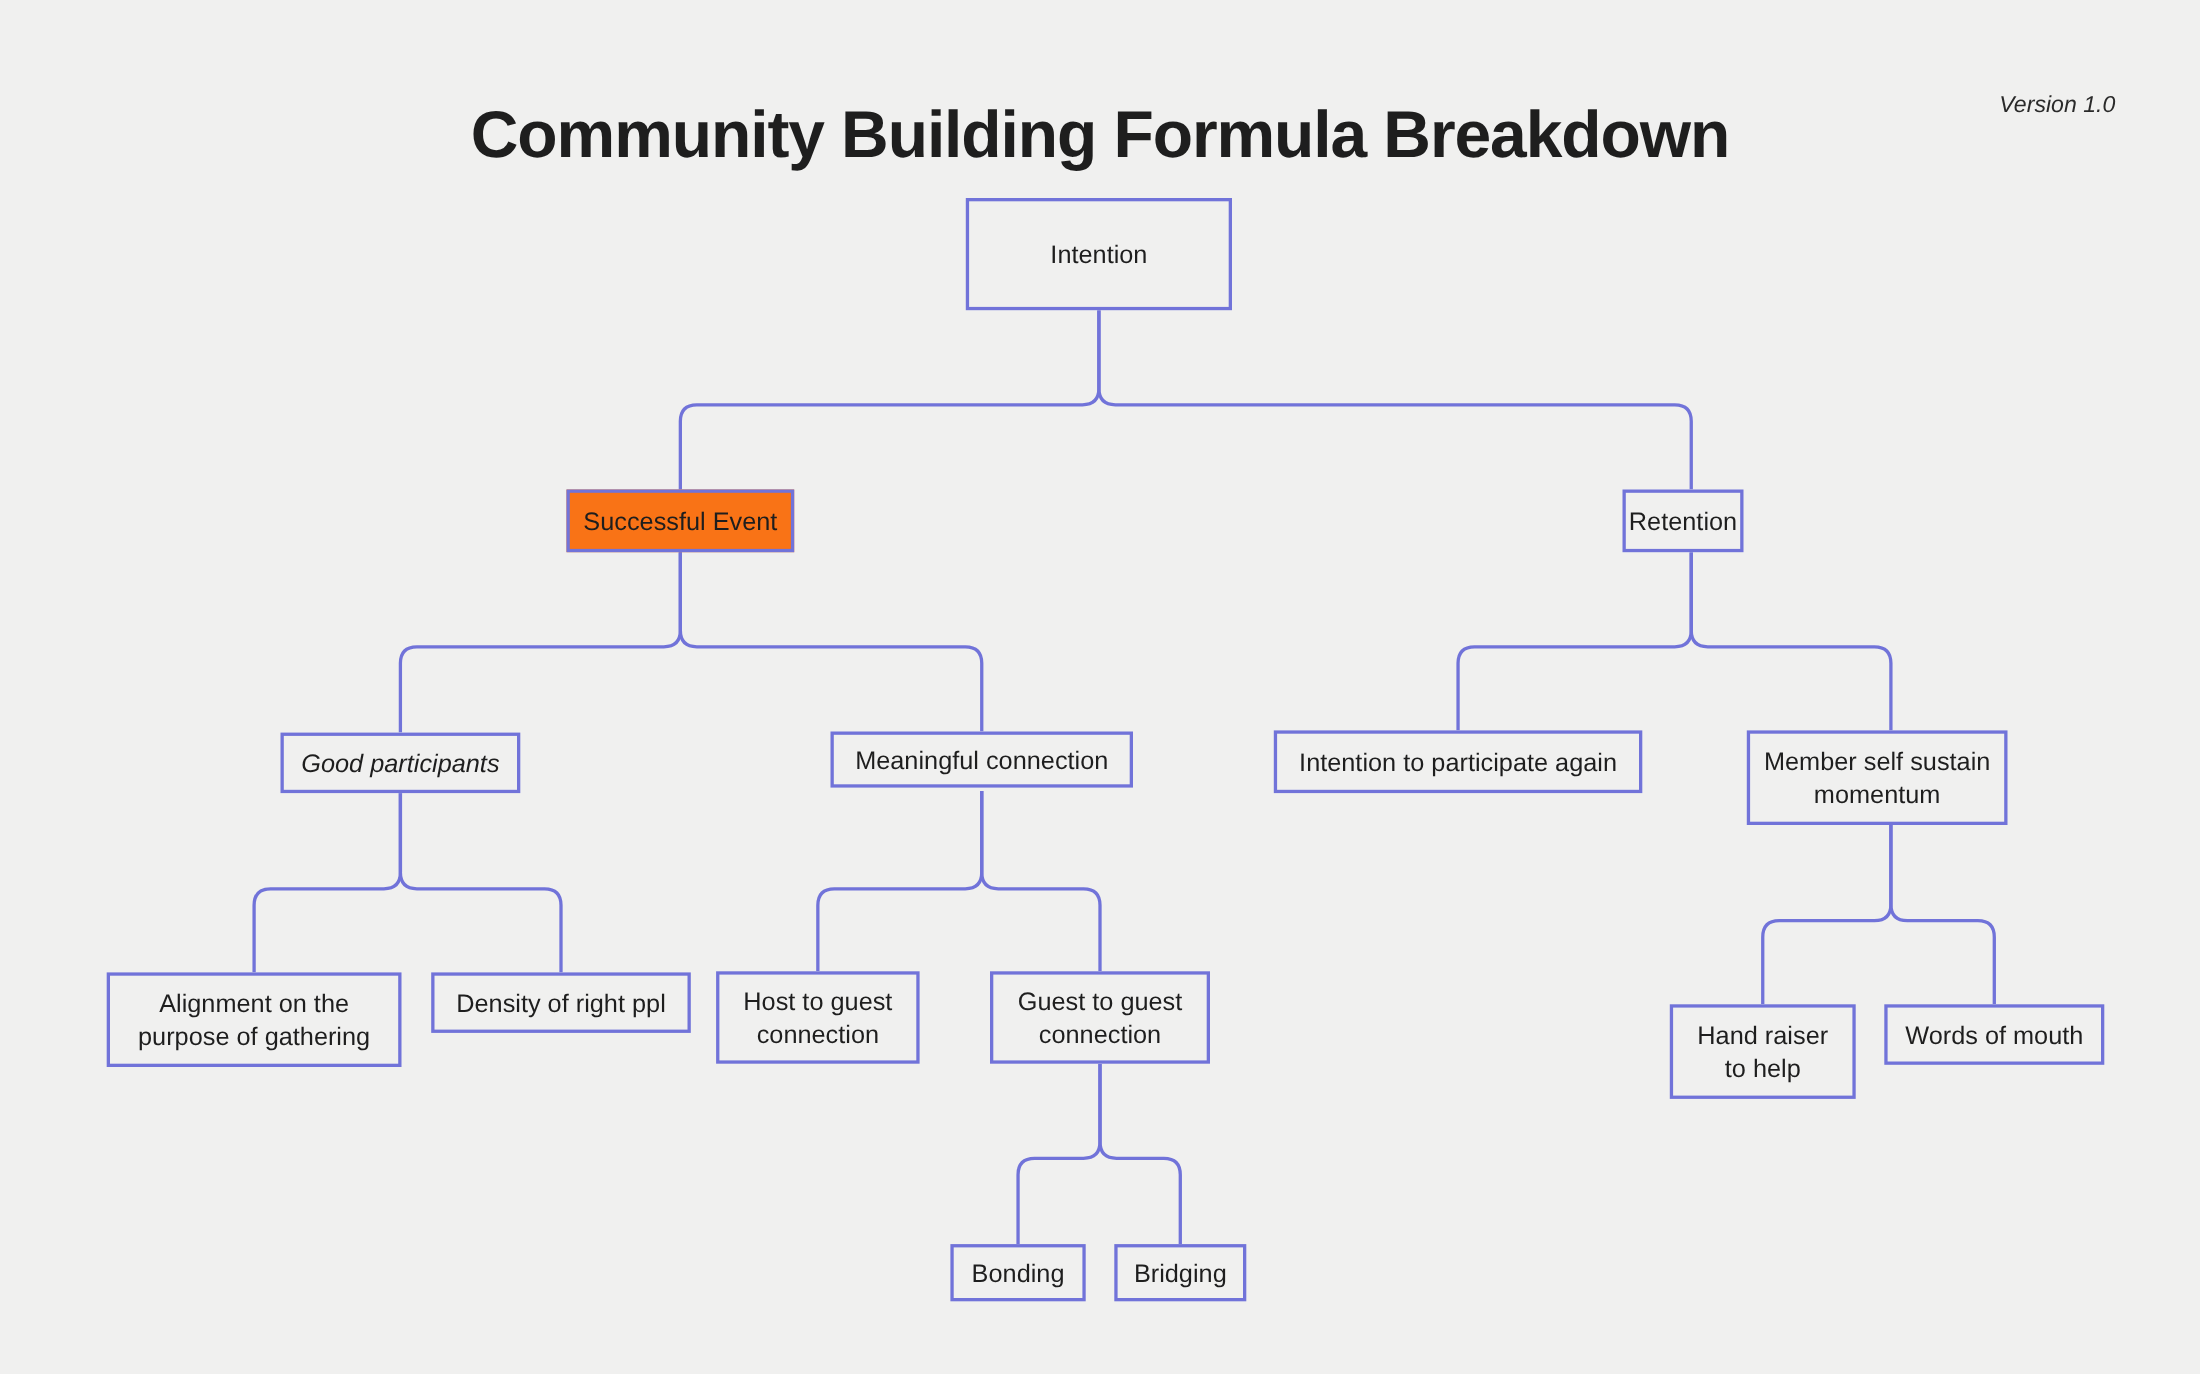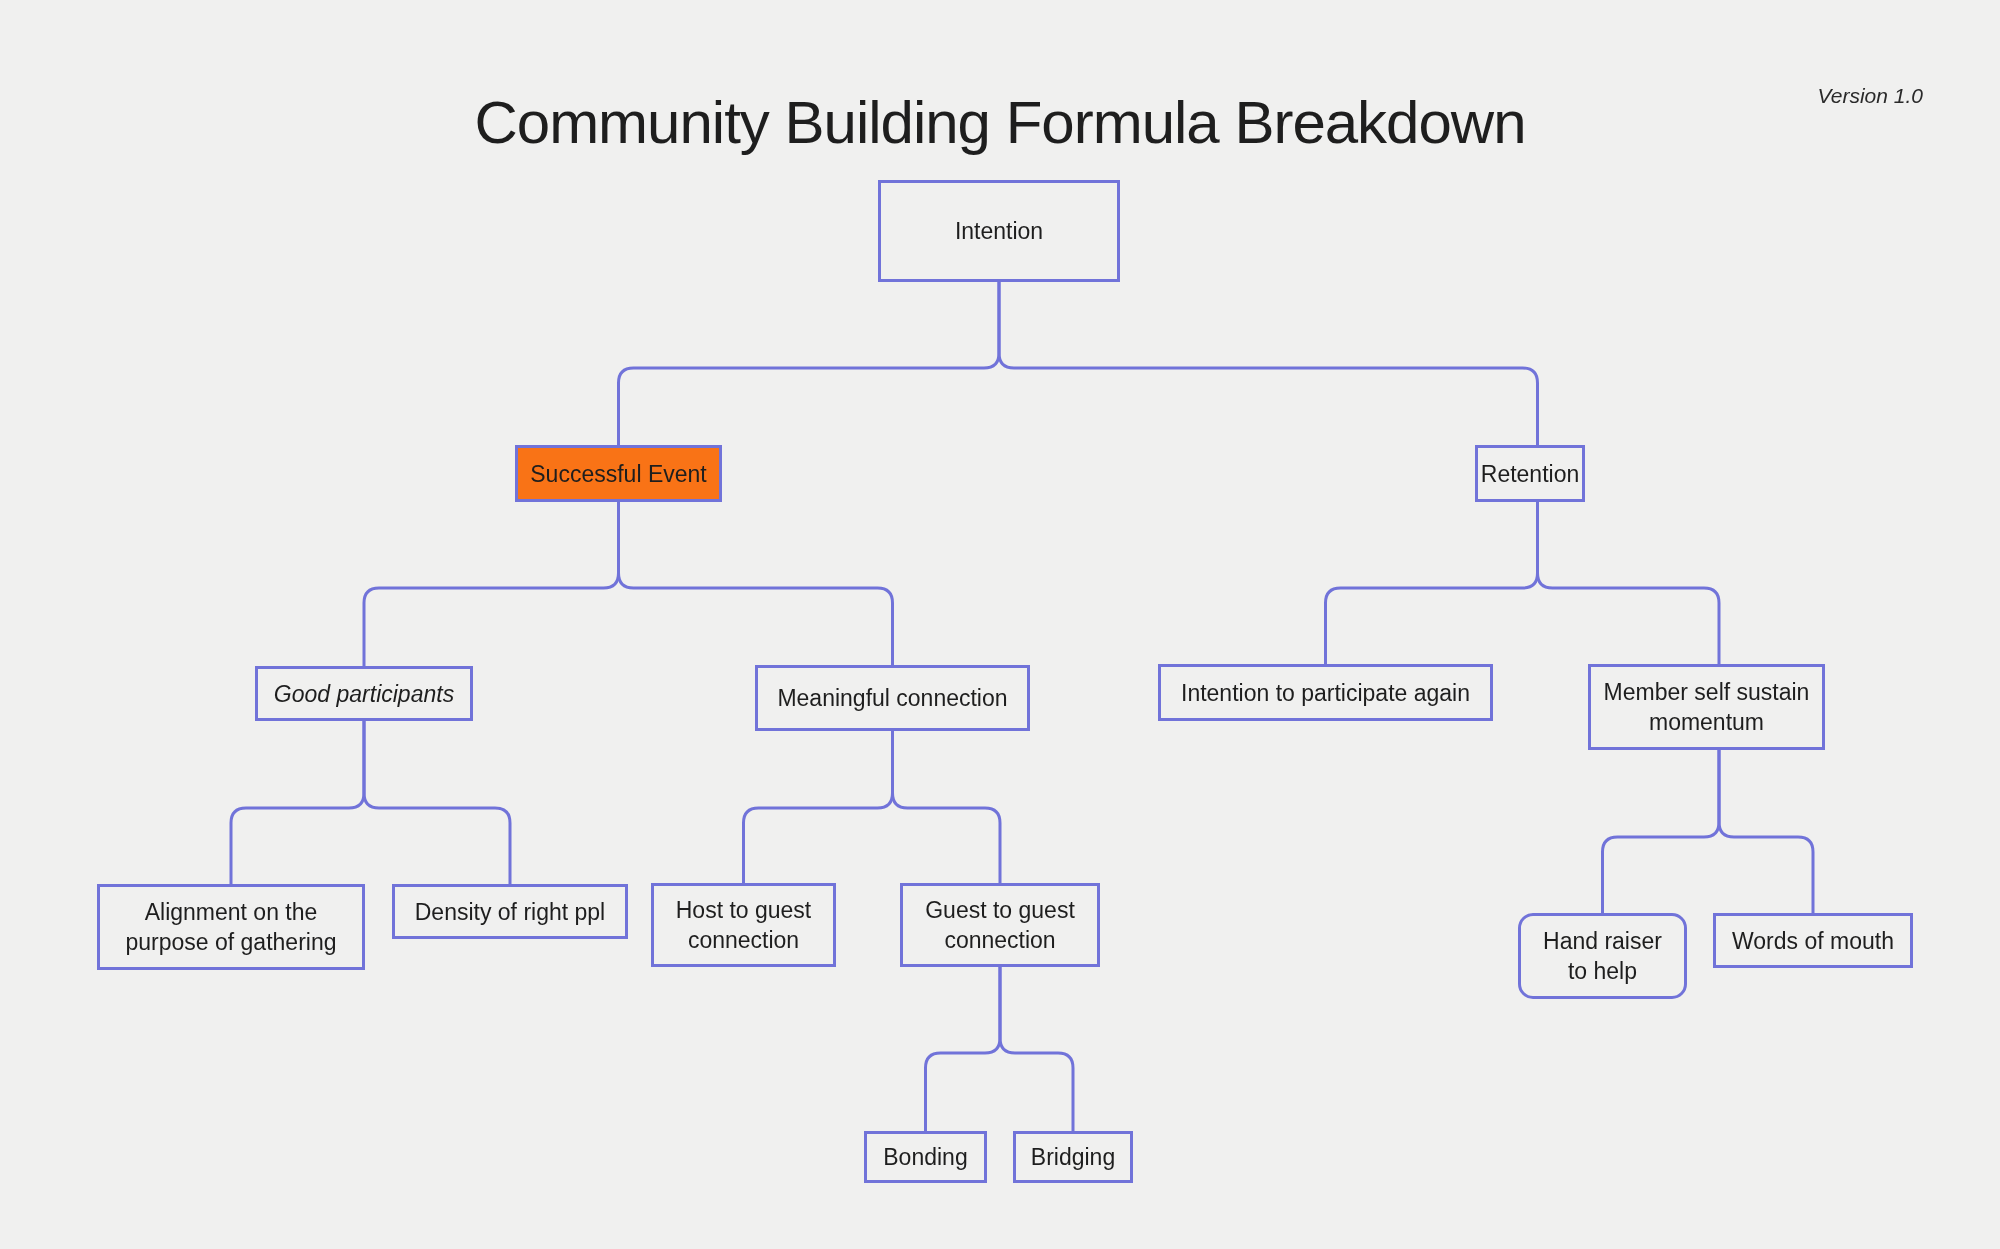--- a/index.html
+++ b/index.html
@@ -14,21 +14,21 @@
     background: #f0f0ef;
     font-family: "Liberation Sans", sans-serif;
   }
   .page-title {
     position: absolute;
     top: 48px;
     left: 0;
     width: 100%;
     text-align: center;
     font-size: 60px;
-    font-weight: normal;
+    font-weight: bold;
     letter-spacing: -1px;
     color: #1e1e1e;
   }
   .version-label {
     position: absolute;
     top: 84px;
     right: 77px;
     font-size: 21px;
     font-style: italic;
     color: #2a2a2a;
@@ -74,24 +74,24 @@
     <path d="M 1719 750 V 822 Q 1719 837 1734 837 H 1798 Q 1813 837 1813 852 V 913" fill="none" stroke="#7173d9" stroke-width="3"></path>
     <path d="M 1000 967 V 1038 Q 1000 1053 985 1053 H 940.5 Q 925.5 1053 925.5 1068 V 1131" fill="none" stroke="#7173d9" stroke-width="3"></path>
     <path d="M 1000 967 V 1038 Q 1000 1053 1015 1053 H 1058 Q 1073 1053 1073 1068 V 1131" fill="none" stroke="#7173d9" stroke-width="3"></path>
   </svg>
 
 <div id="nodes-layer">
     <div class="node" style="left: 878px; top: 180px; width: 242px; height: 102px; border-color: rgb(113, 115, 217); background: rgb(240, 240, 239); color: rgb(30, 30, 30);">Intention</div>
     <div class="node" style="left: 515px; top: 445px; width: 207px; height: 57px; border-color: rgb(113, 115, 217); background: #f97316; color: rgb(30, 30, 30);">Successful Event</div>
     <div class="node" style="left: 1475px; top: 445px; width: 110px; height: 57px; border-color: rgb(113, 115, 217); background: rgb(240, 240, 239); color: rgb(30, 30, 30);">Retention</div>
     <div class="node" style="left: 255px; top: 666px; width: 218px; height: 55px; border-color: rgb(113, 115, 217); background: rgb(240, 240, 239); color: rgb(30, 30, 30); font-style: italic;">Good participants</div>
-    <div class="node" style="left: 755px; top: 665px; width: 275px; height: 66px; border-color: rgb(113, 115, 217); background: rgb(240, 240, 239); color: rgb(30, 30, 30);">Meaningful connection</div>
+    <div class="node" style="left: 755px; top: 665px; width: 275px; height: 51px; border-color: rgb(113, 115, 217); background: rgb(240, 240, 239); color: rgb(30, 30, 30);">Meaningful connection</div>
     <div class="node" style="left: 1158px; top: 664px; width: 335px; height: 57px; border-color: rgb(113, 115, 217); background: rgb(240, 240, 239); color: rgb(30, 30, 30);">Intention to participate again</div>
     <div class="node" style="left: 1588px; top: 664px; width: 237px; height: 86px; border-color: rgb(113, 115, 217); background: rgb(240, 240, 239); color: rgb(30, 30, 30);">Member self sustain momentum</div>
     <div class="node" style="left: 97px; top: 884px; width: 268px; height: 86px; border-color: rgb(113, 115, 217); background: rgb(240, 240, 239); color: rgb(30, 30, 30); text-align: center;">Alignment on the purpose of gathering</div>
     <div class="node" style="left: 392px; top: 884px; width: 236px; height: 55px; border-color: rgb(113, 115, 217); background: rgb(240, 240, 239); color: rgb(30, 30, 30);">Density of right ppl</div>
     <div class="node" style="left: 651px; top: 883px; width: 185px; height: 84px; border-color: rgb(113, 115, 217); background: rgb(240, 240, 239); color: rgb(30, 30, 30);">Host to guest connection</div>
     <div class="node" style="left: 900px; top: 883px; width: 200px; height: 84px; border-color: rgb(113, 115, 217); background: rgb(240, 240, 239); color: rgb(30, 30, 30);">Guest to guest connection</div>
-    <div class="node" style="left: 1518px; top: 913px; width: 169px; height: 86px; border-color: rgb(113, 115, 217); background: rgb(240, 240, 239); color: rgb(30, 30, 30); border-radius: 15px;">Hand raiser to help</div>
+    <div class="node" style="left: 1518px; top: 913px; width: 169px; height: 86px; border-color: rgb(113, 115, 217); background: rgb(240, 240, 239); color: rgb(30, 30, 30);">Hand raiser to help</div>
     <div class="node" style="left: 1713px; top: 913px; width: 200px; height: 55px; border-color: rgb(113, 115, 217); background: rgb(240, 240, 239); color: rgb(30, 30, 30);">Words of mouth</div>
     <div class="node" style="left: 864px; top: 1131px; width: 123px; height: 52px; border-color: rgb(113, 115, 217); background: rgb(240, 240, 239); color: rgb(30, 30, 30);">Bonding</div>
     <div class="node" style="left: 1013px; top: 1131px; width: 120px; height: 52px; border-color: rgb(113, 115, 217); background: rgb(240, 240, 239); color: rgb(30, 30, 30);">Bridging</div>
   </div>
 
 </body></html>

